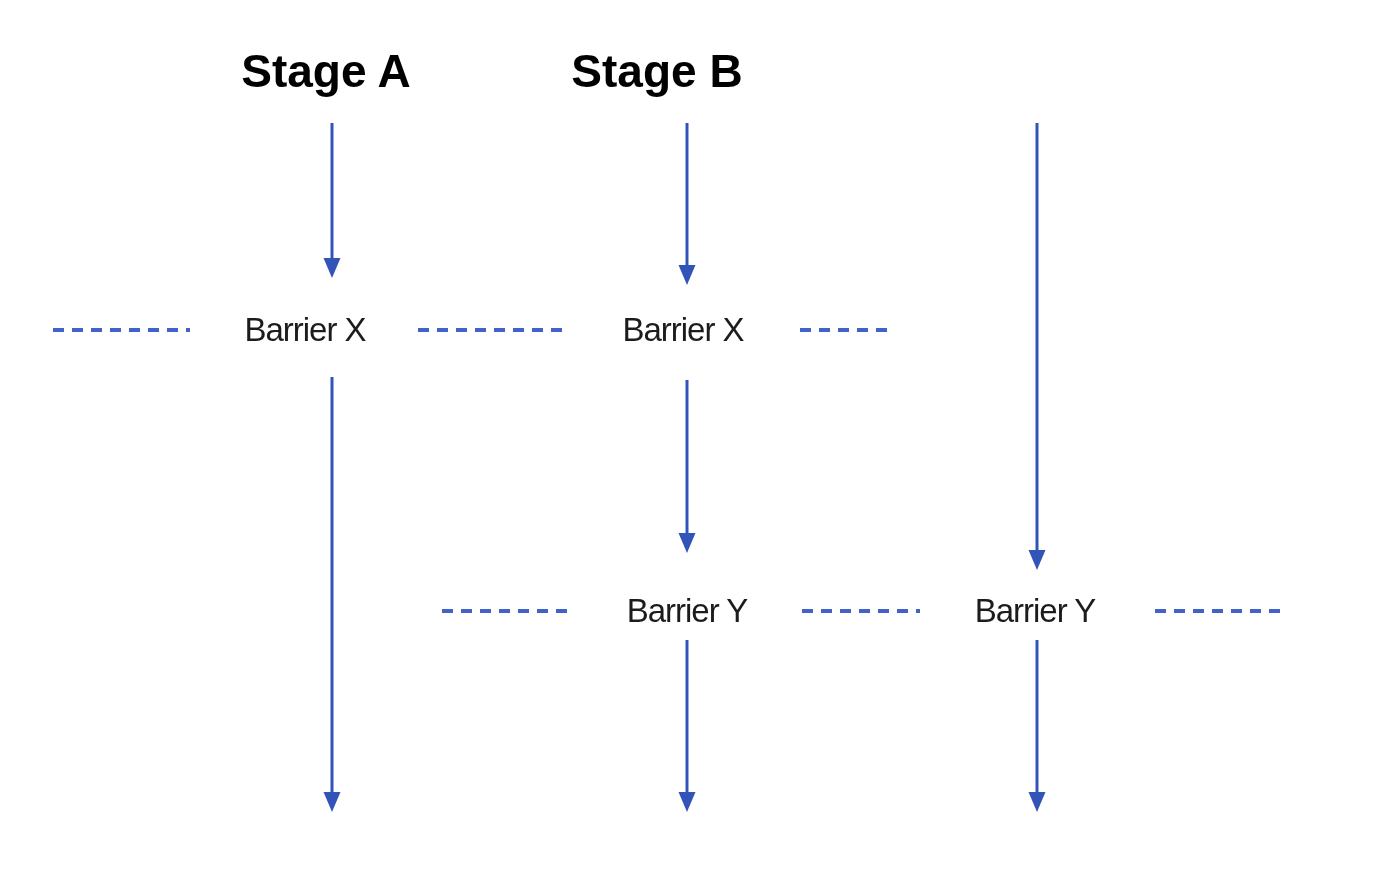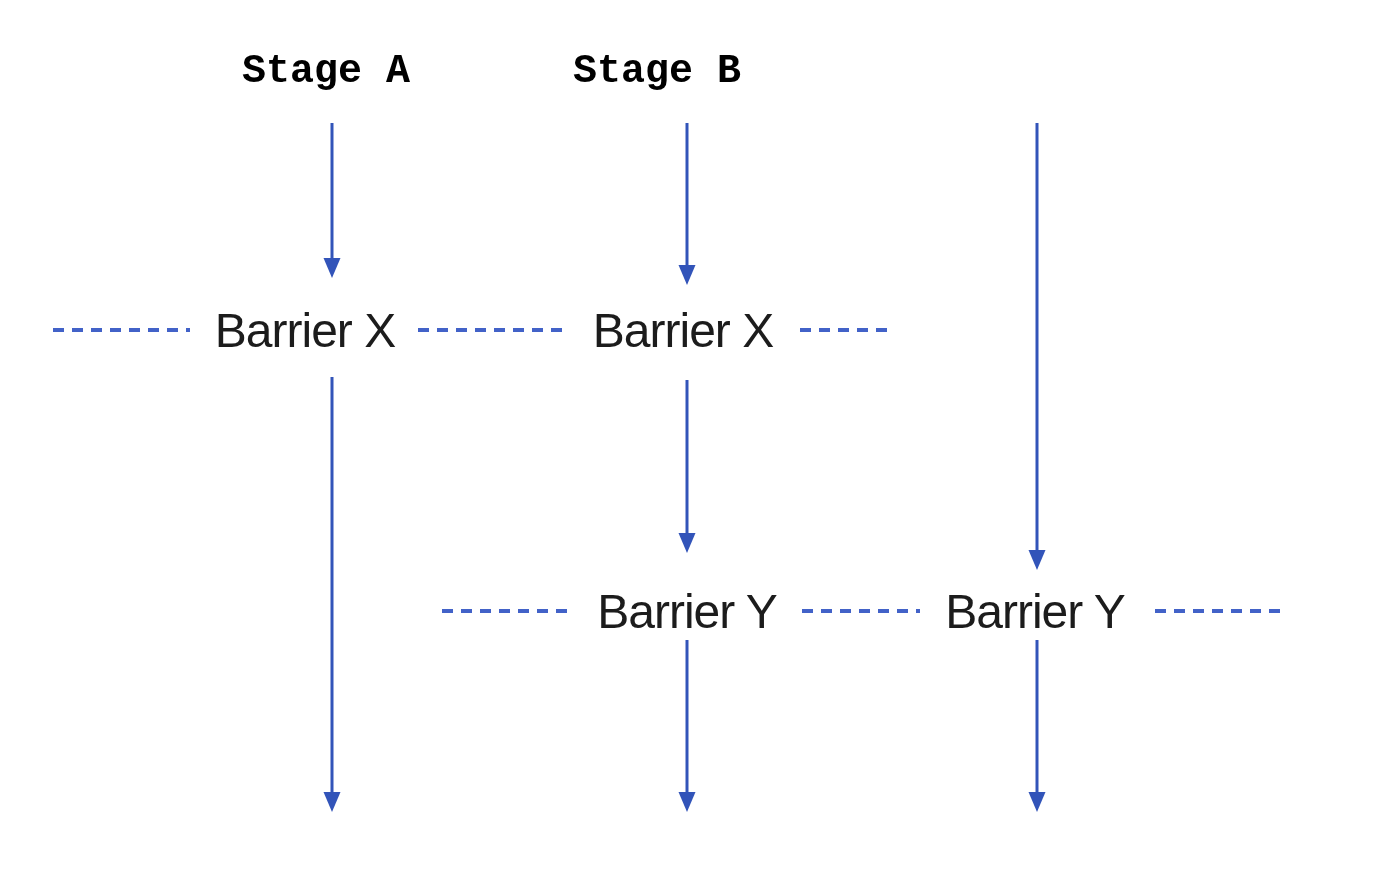--- a/index.html
+++ b/index.html
@@ -7,32 +7,32 @@
     position:relative;
     width:1379px;height:875px;
     background:#ffffff;
     overflow:hidden;
     font-family:"Liberation Sans",sans-serif;
   }
   #diagram-svg{position:absolute;left:0;top:0;width:1379px;height:875px;}
   .stage-label{
     position:absolute;
     transform:translate(-50%,-50%);
-    font-family:Liberation Mono, monospace;
+    font-family:Liberation Sans, sans-serif;
     font-weight:700;
-    font-size:40px;
+    font-size:46px;
     color:#000000;
     white-space:nowrap;
   }
   .barrier-label{
     position:absolute;
     transform:translate(-50%,-50%);
     font-family:"Liberation Sans",sans-serif;
     font-weight:400;
-    font-size:48px;
+    font-size:33px;
     letter-spacing:-1px;
     color:#1c1c1c;
     white-space:nowrap;
   }
 </style>
 </head>
 <body>
 
 <div class="canvas">
   <svg id="diagram-svg" viewBox="0 0 1379 875" xmlns="http://www.w3.org/2000/svg">

